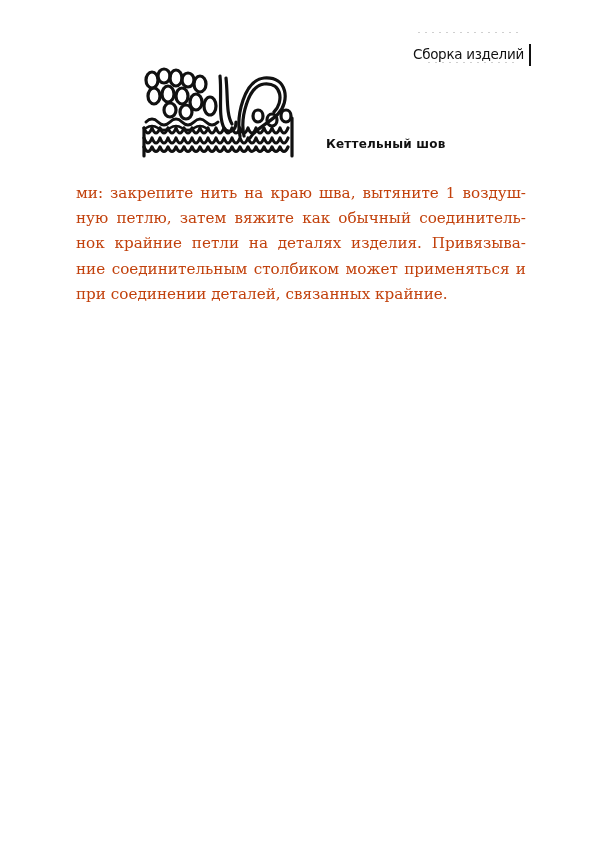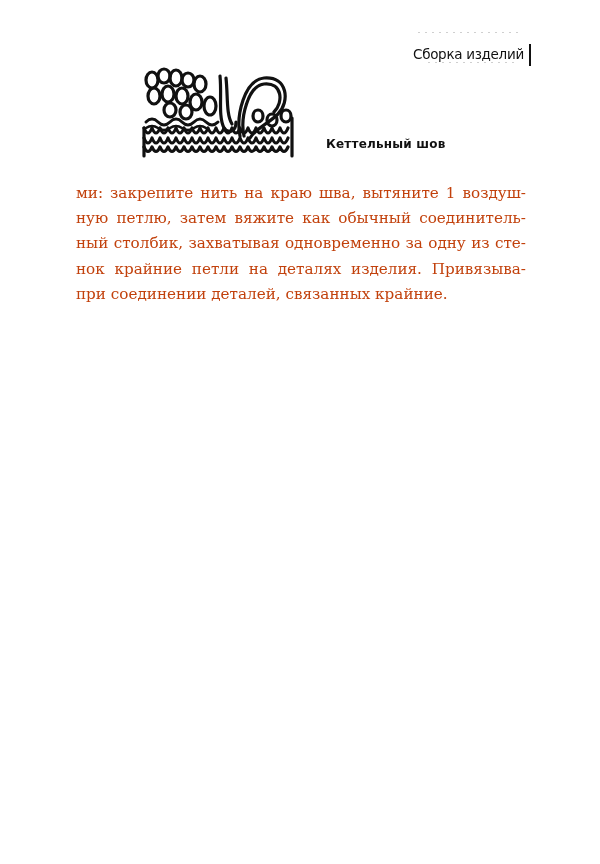--- a/index.html
+++ b/index.html
@@ -133,16 +133,16 @@
       <ellipse cx="146" cy="50" rx="5" ry="6"></ellipse>
     </g>
   </svg>
 </div>
 
 <div class="caption">Кеттельный шов</div>
 
 <div class="body-text">
   <span class="body-line">ми: закрепите нить на краю шва, вытяните 1 воздуш-</span>
   <span class="body-line">ную петлю, затем вяжите как обычный соединитель-</span>
-  <span class="body-line">ный столбик, захватывая одновременно за одну из сте-</span>
   <span class="body-line">нок крайние петли на деталях изделия. Привязыва-</span>
+  <span class="body-line">ние соединительным столбиком может применяться и</span>
   <span class="body-line last">при соединении деталей, связанных крайние.</span>
 </div>
 
 </body></html>

